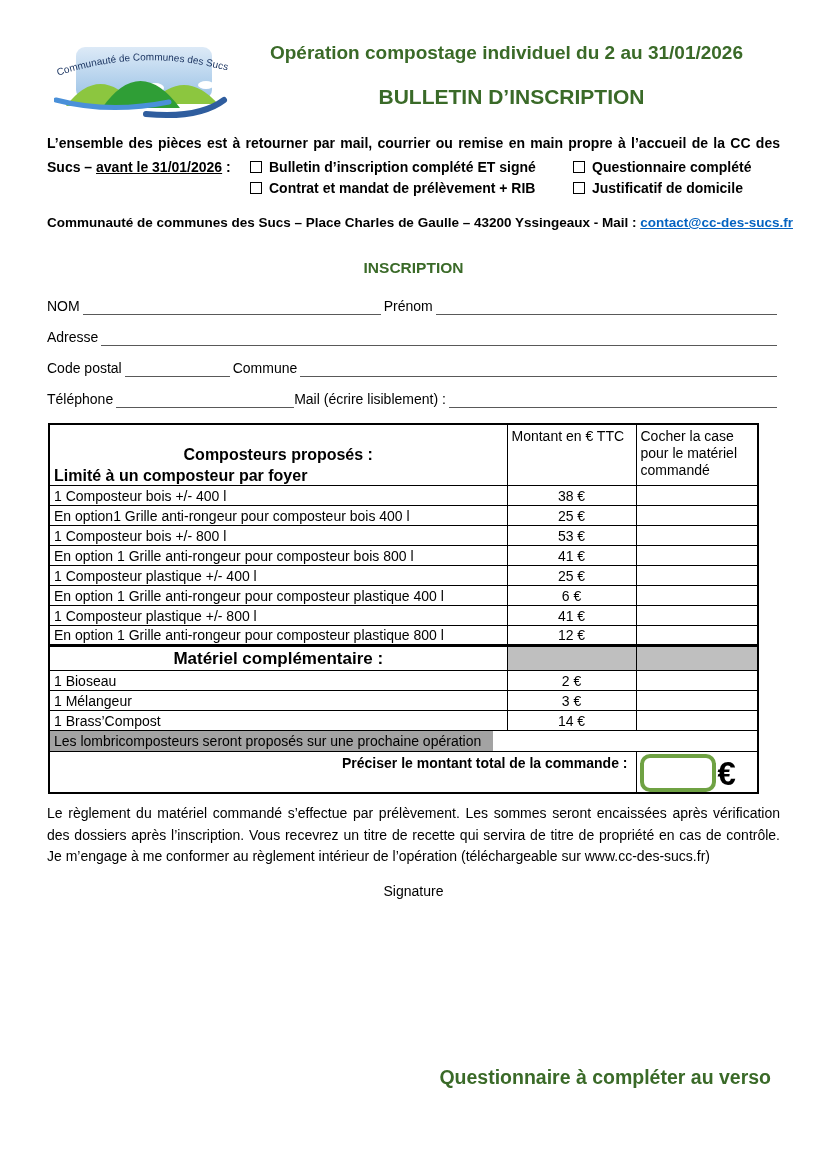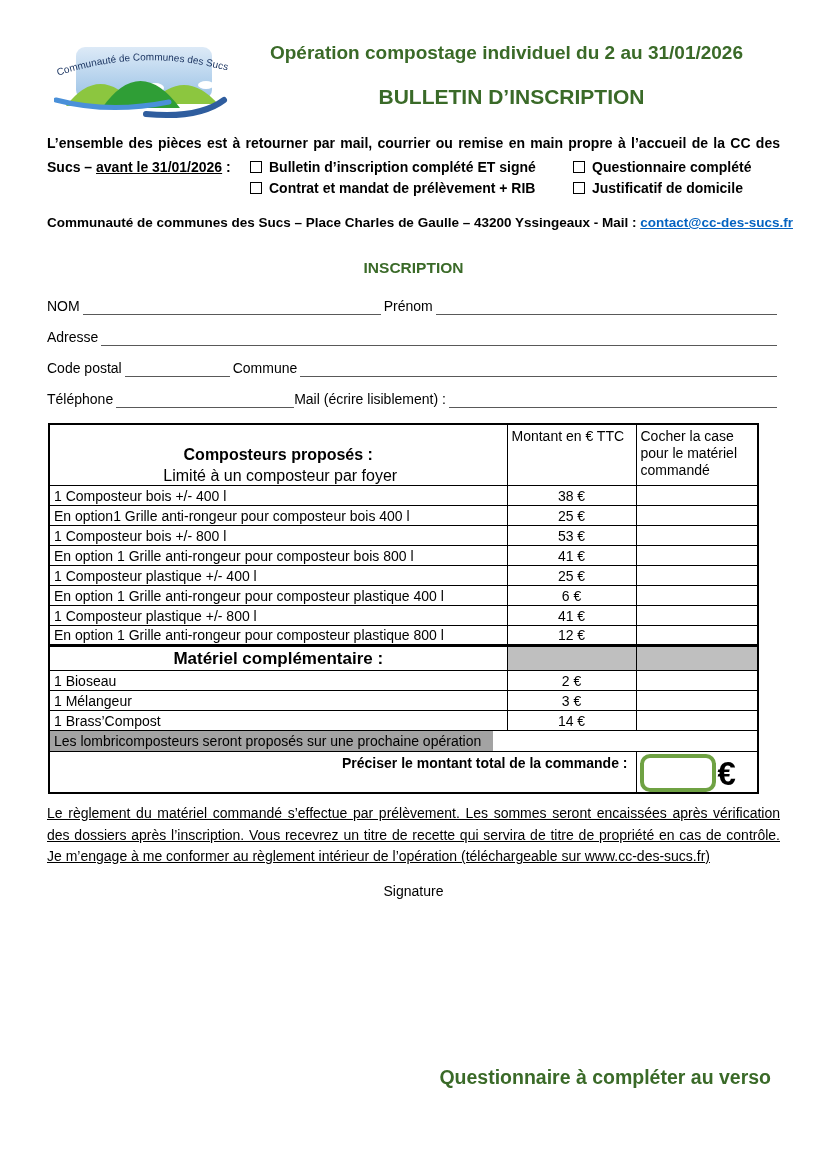--- a/index.html
+++ b/index.html
@@ -57,21 +57,21 @@
 
   
   table.price-table {
     margin-top: 15px; margin-left: 1px;
     border-collapse: collapse; table-layout: fixed; width: 709px;
     border: 2px solid #000;
   }
   .price-table td { border: 1px solid #000; font-size: 14px; vertical-align: middle; }
   .price-table .hdr td { vertical-align: top; height: 59px; }
   .hdr-col1-l1 { text-align: center; font-size: 16px; font-weight: bold; padding-top: 21px; }
-  .hdr-col1-l2 { text-align: center; font-size: 16px; font-weight: normal; padding: 3px 0 0 4px; }
+  .hdr-col1-l2 { text-align: left; font-size: 16px; font-weight: bold; padding: 3px 0 0 4px; }
   .hdr-small { font-size: 13.5px; line-height: 17px; padding: 3px 4px 0 4px; }
   .hdr-c2 { }
   .item-row td { height: 20px; }
   .item-row .c1 { padding-left: 4px; margin-top: 44px; }
   .item-row .c2 { text-align: center; }
   tr.materiel-hdr td { height: 25px; border-top: 3px solid #000; }
   .materiel-hdr .c1 { text-align: center; font-size: 17px; font-weight: bold; }
   .grey-cell { background: #BFBFBF; }
   tr.lombri td { height: 20px; padding: 0; }
   .lombri-highlight { display: inline-block; background: #a3a3a3; padding: 2px 12px 2px 4px; font-size: 14px; }
@@ -79,21 +79,21 @@
   .total-label-cell { text-align: right; font-weight: bold; font-size: 14px; padding: 3px 8px 0 0; }
   .total-box-wrap { display: flex; align-items: center; height: 100%; padding: 2px 0 0 3px; }
   .total-box {
     width: 76px; height: 38px; background: #fff;
     border: 4px solid #6FA243; border-radius: 10px; flex: none;
   }
   .euro-sign { font-size: 33px; font-weight: bold; line-height: 1; margin-left: 2px; }
 
   
   .para { font-size: 14px; line-height: 21.5px; text-align: justify; text-justify: inter-word; }
-  .para1 { margin-top: 9px; text-decoration: underline; }
+  .para1 { margin-top: 9px; }
   .para2 { margin-top: 16px; }
   .signature { margin-top: 15px; text-align: center; font-size: 14px; }
   .verso {
     position: absolute; top: 1066px; right: 56px;
     font-size: 19.5px; font-weight: bold; color: #3A6A28;
   }
 </style>
 </head>
 <body>
 

